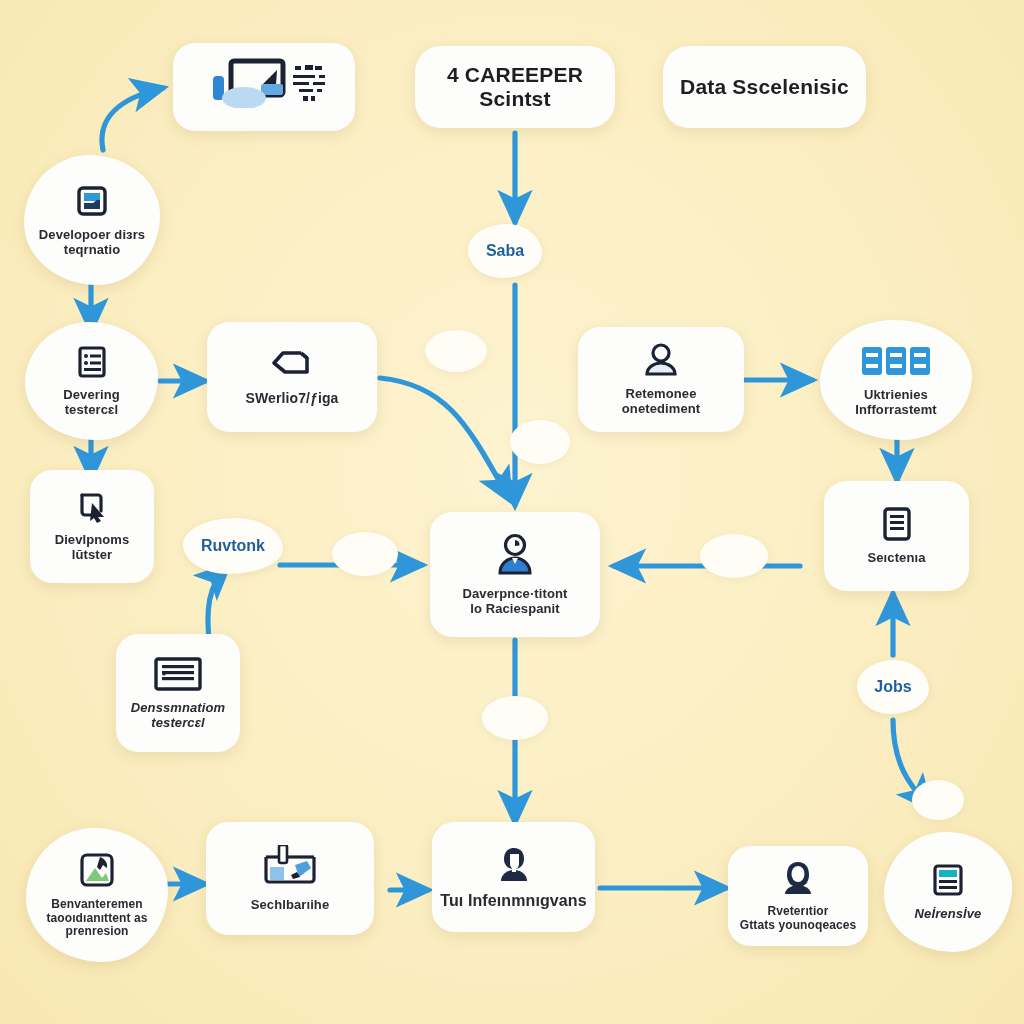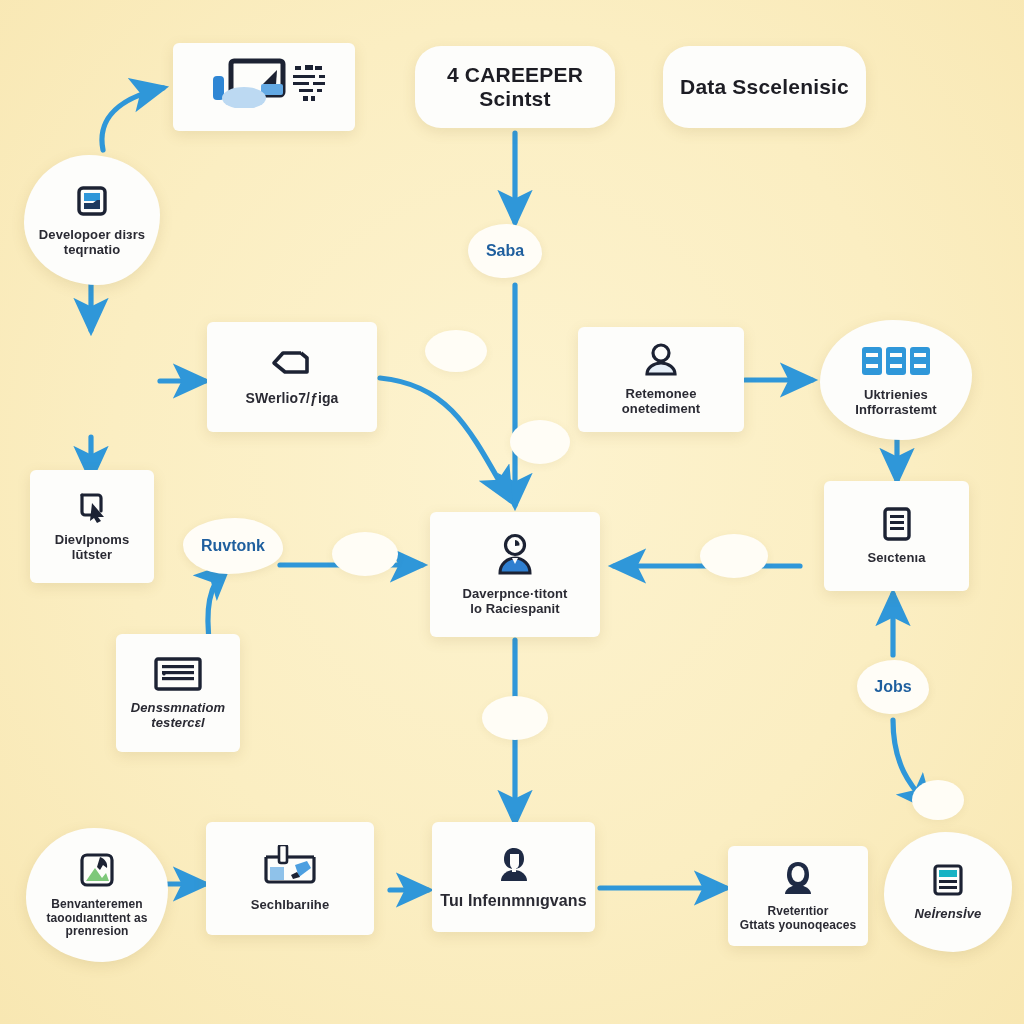--- a/index.html
+++ b/index.html
@@ -19,21 +19,21 @@
   .node{
     position:absolute;
     background:#fdfdfb;
     display:flex;flex-direction:column;
     align-items:center;justify-content:center;
     text-align:center;
     box-shadow:0 4px 14px rgba(120,100,40,0.13);
     box-sizing:border-box;
     padding:8px 6px;
   }
-  .node.rounded{border-radius:6px;}
+  .node.rounded{border-radius:22px;}
   .node.blob{border-radius:48% 52% 46% 54% / 52% 46% 54% 48%;}
   .node.pill{border-radius:26px;}
   .node .label{
     color:#2a2a33;
     font-weight:700;
     line-height:1.12;
     letter-spacing:.1px;
   }
   .node .label .l2,.node .label .l3{display:block;}
   .icon{display:block;margin-bottom:5px;}
@@ -153,20 +153,35 @@
         <rect x="5" y="5" width="26" height="26" rx="4" fill="none" stroke="#1c2233" stroke-width="3.4"></rect>
         <rect x="10" y="10" width="16" height="8" fill="#2f97d9"></rect>
         <path d="M10,20 h9 l4,-3 h3 v9 h-16 z" fill="#1e3a5f"></path>
       </svg>
     </span>
     <span class="label" style="font-size:13px;">
       <span>Developoer diɜrs</span><span class="l2">teqrnatio</span>
     </span>
   </div>
 
+  <div class="node blob" style="left:25px;top:322px;width:133px;height:118px;">
+    <span class="icon">
+      <svg width="34" height="34" viewBox="0 0 34 34">
+        <rect x="5" y="3" width="24" height="28" rx="2.5" fill="none" stroke="#1c2233" stroke-width="3.2"></rect>
+        <circle cx="11" cy="11" r="2" fill="#1c2233"></circle>
+          <rect x="15" y="9.5" width="11" height="3" fill="#1c2233"></rect>
+        <circle cx="11" cy="18" r="2" fill="#1c2233"></circle>
+          <rect x="15" y="16.5" width="11" height="3" fill="#1c2233"></rect>
+        <rect x="9" y="23" width="17" height="3" fill="#1c2233"></rect>
+      </svg>
+    </span>
+    <span class="label" style="font-size:13px;">
+      <span>Devering</span><span class="l2">testercɛl</span>
+    </span>
+  </div>
 
   <div class="node rounded" style="left:30px;top:470px;width:124px;height:113px;">
     <span class="icon">
       <svg width="34" height="34" viewBox="0 0 34 34">
         <path d="M7,5 h16 a3,3 0 0 1 3,3 v13" fill="none" stroke="#1c2233" stroke-width="3.2" stroke-linecap="round"></path>
         <path d="M7,5 v17 a3,3 0 0 0 3,3 h7" fill="none" stroke="#1c2233" stroke-width="3.2" stroke-linecap="round"></path>
         <path d="M17,13 L29,27 L23,27 L26,31 L22,33 L19,28 L15,31 z" fill="#1c2233"></path>
       </svg>
     </span>
     <span class="label" style="font-size:13px;">

